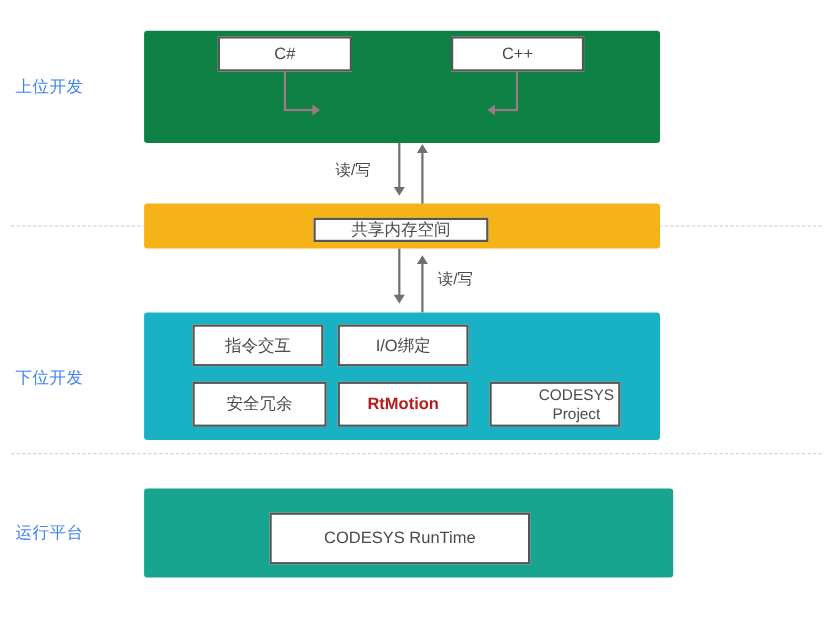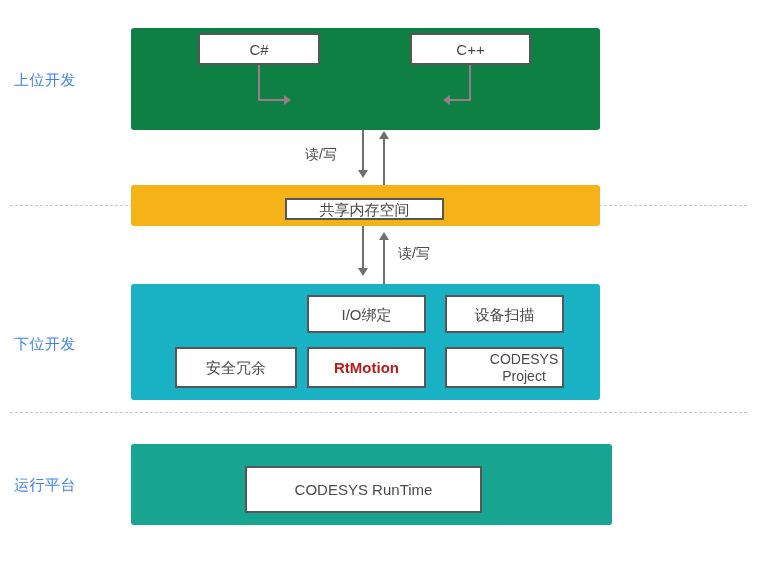--- a/index.html
+++ b/index.html
@@ -158,22 +158,22 @@
   <div class="varrow-line" style="left:362px; top:226px; height:44px;"></div>
   <div class="varrow-down" style="left:358px; top:268px;"></div>
 
   <div class="varrow-line" style="left:383px; top:239px; height:45px;"></div>
   <div class="varrow-up" style="left:379px; top:232px;"></div>
 
   <div class="rw-label" style="left:398px; top:245px;">读/写</div>
 
   <div class="band band-teal" style="left:131px; top:284px; width:469px; height:116px;"></div>
 
+  <div class="wbox" style="left:175px; top:295px; width:119px; height:38px;">指令交互</div>
   <div class="wbox" style="left:307px; top:295px; width:119px; height:38px;">I/O绑定</div>
-  <div class="wbox" style="left:445px; top:295px; width:119px; height:38px;">设备扫描</div>
 
   <div class="wbox" style="left:175px; top:347px; width:122px; height:41px;">安全冗余</div>
   <div class="wbox bold-text" style="left:307px; top:347px; width:119px; height:41px;">RtMotion</div>
   <div class="wbox two-line" style="left:445px; top:347px; width:119px; height:41px;padding-left:39px;">
     <span>CODESYS</span>
     <span>Project</span>
   </div>
 
   <div class="band band-rt" style="left:131px; top:444px; width:481px; height:81px;"></div>
 

